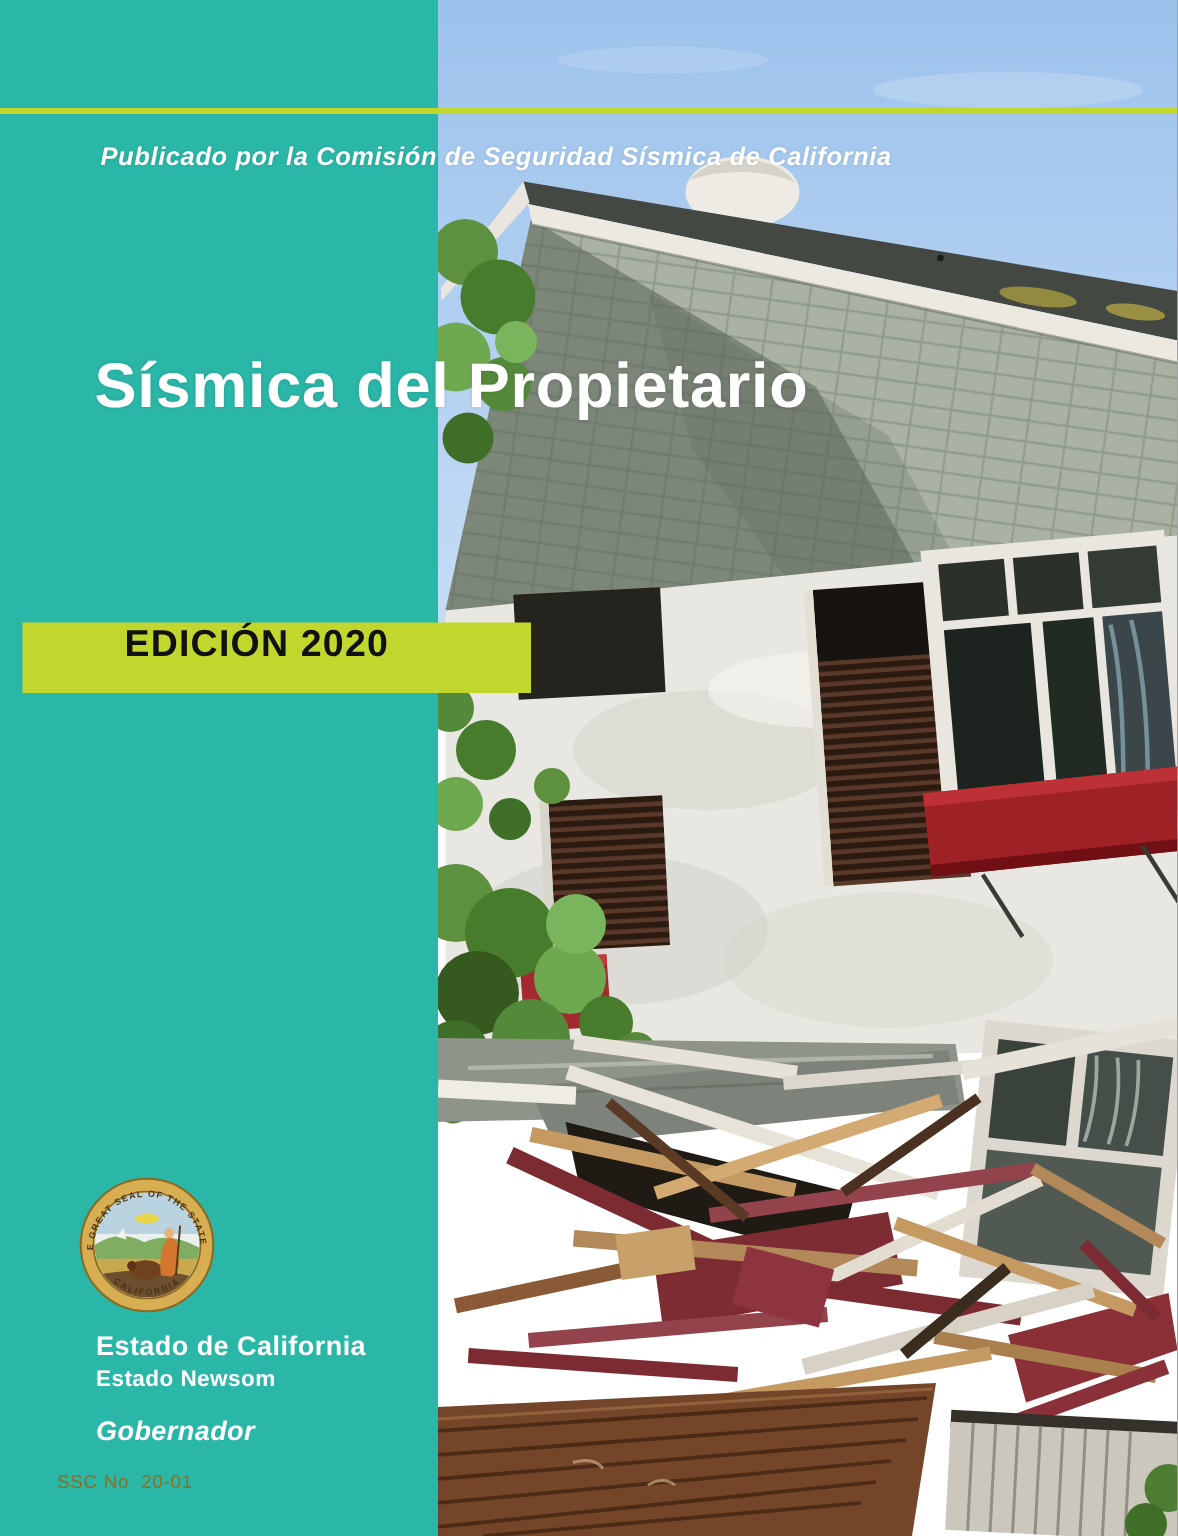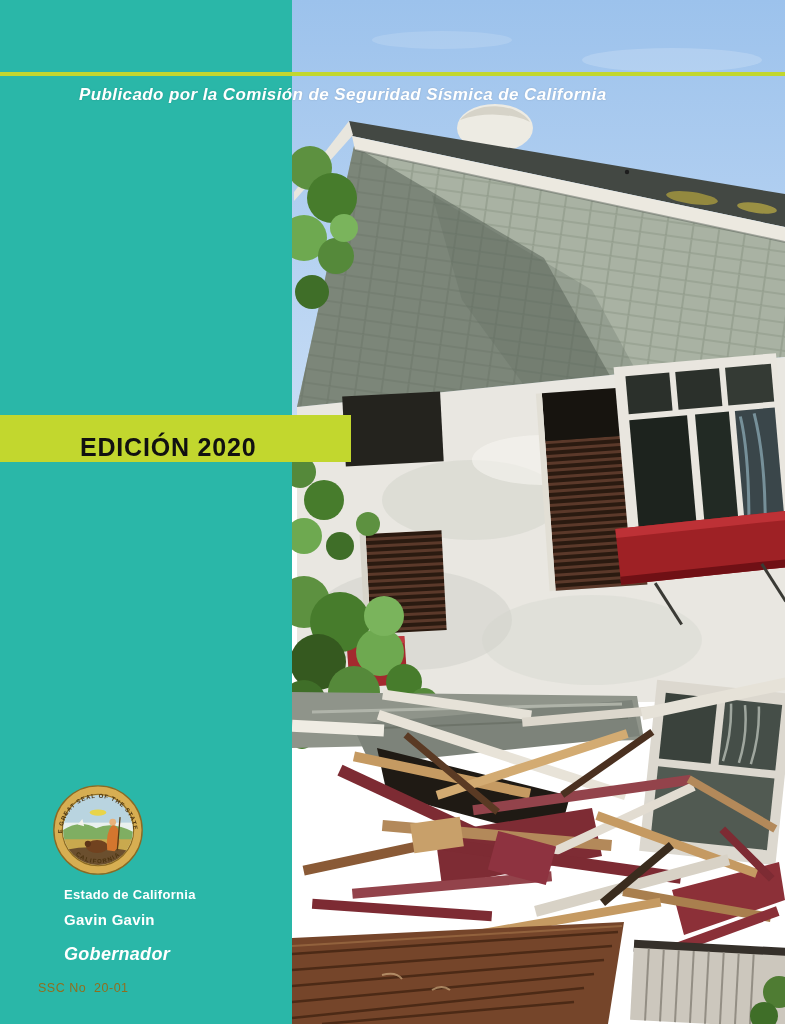--- a/index.html
+++ b/index.html
@@ -6,33 +6,33 @@
   .page{
     position:relative;width:785px;height:1024px;overflow:hidden;
     background:#fff;font-family:"Liberation Sans",sans-serif;
     margin:0 auto;
   }
   .photo{position:absolute;left:292px;top:0;width:493px;height:1024px;z-index:0;}
   .teal-col{position:absolute;left:0;top:0;width:292px;height:1024px;
     background:var(--teal,#2ab7a8);z-index:1;}
   .accent-line{position:absolute;left:0;top:72px;width:785px;height:4px;
     background:var(--chartreuse,#c2d72e);z-index:3;}
-  .publisher{position:absolute;left:67px;top:85px;z-index:4;
+  .publisher{position:absolute;left:67px;top:95px;z-index:4;
     color:var(--text_white,#fff);font-size:17px;font-style:italic;font-weight:600;
-    letter-spacing:.4px;text-shadow:0 0 2px rgba(0,0,0,.15);margin-left:12px;}
+    letter-spacing:.4px;text-shadow:0 0 2px rgba(0,0,0,.15);}
   .title{position:absolute;left:63px;top:231px;z-index:4;color:var(--text_white,#fff);
     font-size:42px;font-weight:700;line-height:52px;letter-spacing:.5px;
     text-shadow:0 0 3px rgba(0,0,0,.12);}
-  .badge{position:absolute;left:0;top:415px;width:339px;height:47px;z-index:4;
-    background:var(--chartreuse,#c2d72e);display:flex;align-items:flex-end;padding-left:12px;}
+  .badge{position:absolute;left:15px;top:415px;width:339px;height:47px;z-index:4;
+    background:var(--chartreuse,#c2d72e);display:flex;align-items:flex-start;}
   .badge span{padding-left:68px;color:var(--badge_text,#111);
     font-size:25px;font-weight:700;letter-spacing:.8px;}
   .seal{position:absolute;left:52px;top:784px;width:92px;height:92px;z-index:4;}
   .footer-block{position:absolute;left:64px;z-index:4;color:var(--text_white,#fff);}
-  .state{top:887px;font-size:13px;font-weight:700;letter-spacing:.3px;}
+  .state{top:887px;font-size:18px;font-weight:700;letter-spacing:.3px;}
   .governor{top:911px;font-size:15px;font-weight:700;letter-spacing:.3px;}
   .gov-title{top:944px;font-size:18px;font-weight:600;font-style:italic;letter-spacing:.3px;}
   .doc-number{position:absolute;left:38px;top:981px;z-index:4;
     color:#a16207;opacity:.85;font-size:12.5px;letter-spacing:.5px;white-space:pre;}
 </style>
 </head>
 <body>
 
 <div class="page">
 
@@ -219,20 +219,21 @@
     <circle cx="472" cy="1016" r="14" fill="#3f6e28"></circle>
   </svg>
 
   <div class="teal-col"></div>
 
   <div class="accent-line"></div>
 
   <div class="publisher">Publicado por la Comisión de Seguridad Sísmica de California</div>
 
   <div class="title">
+    <div>Sísmica del Propietario</div>
   </div>
 
   <div class="badge">
     <span>EDICIÓN 2020</span>
   </div>
 
   <svg class="seal" viewBox="0 0 100 100">
     <circle cx="50" cy="50" r="48" fill="#d7ae52"></circle>
     <circle cx="50" cy="50" r="48" fill="none" stroke="#8a6a24" stroke-width="1.5"></circle>
     <circle cx="50" cy="50" r="38" fill="#b9d4e0"></circle>
@@ -259,17 +260,17 @@
     </g>
     <text font-size="6.4" font-weight="700" fill="#4a3310" letter-spacing="1" font-family="Liberation Sans, sans-serif">
       <textPath href="#sealTop" startOffset="50%" text-anchor="middle">THE GREAT SEAL OF THE STATE OF</textPath>
     </text>
     <text font-size="6.4" font-weight="700" fill="#4a3310" letter-spacing="1.4" font-family="Liberation Sans, sans-serif">
       <textPath href="#sealBot" startOffset="50%" text-anchor="middle">CALIFORNIA</textPath>
     </text>
   </svg>
 
   <div class="footer-block state">Estado de California</div>
-  <div class="footer-block governor">Gavin Gavin</div>
+  <div class="footer-block governor">Estado Newsom</div>
   <div class="footer-block gov-title">Gobernador</div>
   <div class="doc-number">SSC No  20-01</div>
 
 </div>
 
 </body></html>

